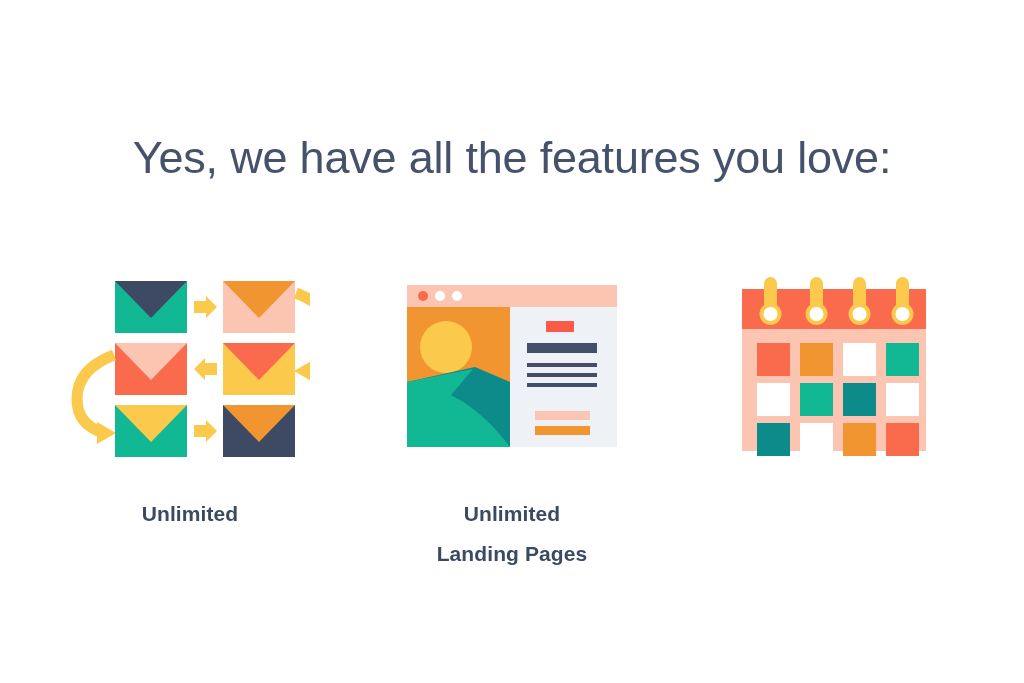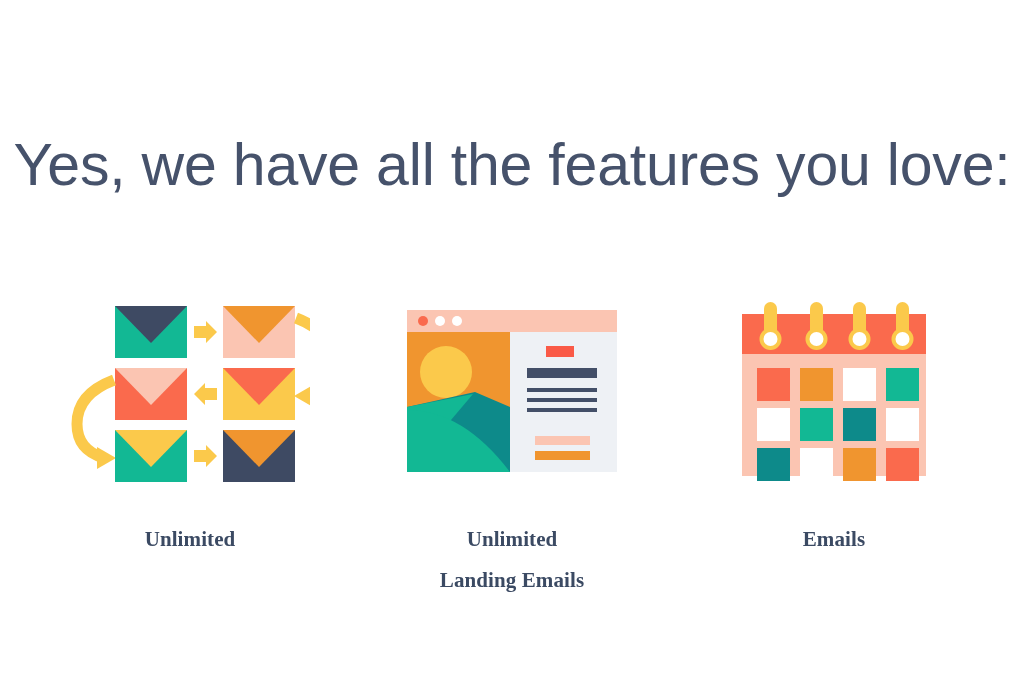--- a/index.html
+++ b/index.html
@@ -20,42 +20,41 @@
     height: 683px;
     background: #ffffff;
     position: relative;
     display: flex;
     flex-direction: column;
     align-items: center;
   }
 
   .heading {
     margin-top: 132px;
-    font-size: 59px;
+    font-size: 45px;
     font-weight: 400;
     color: #46526b;
     letter-spacing: -0.2px;
     line-height: 1.15;
     white-space: nowrap;
   }
 
   .features {
     margin-top: 57px;
     width: 1024px;
     display: flex;
     justify-content: center;
     align-items: flex-start;
   }
 
   .feature {
     width: 322px;
     display: flex;
     flex-direction: column;
     align-items: center;
-    font-family: Liberation Serif, serif;
   }
 
   .icon-box {
     height: 190px;
     display: flex;
     align-items: center;
     justify-content: center;
   }
 
   .feature-label {
@@ -161,21 +160,21 @@
             <rect x="122" y="86" width="70" height="4" fill="#434f68"></rect>
             <rect x="122" y="96" width="70" height="4" fill="#434f68"></rect>
             <rect x="122" y="106" width="70" height="4" fill="#434f68"></rect>
             <rect x="130" y="134" width="55" height="9" fill="#fbc5b2"></rect>
             <rect x="130" y="149" width="55" height="9" fill="#f0952f"></rect>
           </g>
         </svg>
       </div>
       <div class="feature-label">
         <div>Unlimited</div>
-        <div>Landing Emails</div>
+        <div>Landing Pages</div>
       </div>
     </div>
 
     <div class="feature">
       <div class="icon-box">
         <svg width="192" height="190" viewBox="0 0 192 190">
 
           <g>
             <rect x="26" y="6" width="13" height="34" rx="6.5" fill="#fbc94b"></rect>
             <rect x="72" y="6" width="13" height="34" rx="6.5" fill="#fbc94b"></rect>
@@ -221,18 +220,17 @@
 
           <g>
             <rect x="19" y="152" width="33" height="33" fill="#0d8a8a"></rect>
             <rect x="62" y="152" width="33" height="33" fill="#ffffff"></rect>
             <rect x="105" y="152" width="33" height="33" fill="#f0952f"></rect>
             <rect x="148" y="152" width="33" height="33" fill="#fa6a4d"></rect>
           </g>
         </svg>
       </div>
       <div class="feature-label">
-        <div>Emails</div>
       </div>
     </div>
 
   </div>
 </div>
 
 </body></html>

